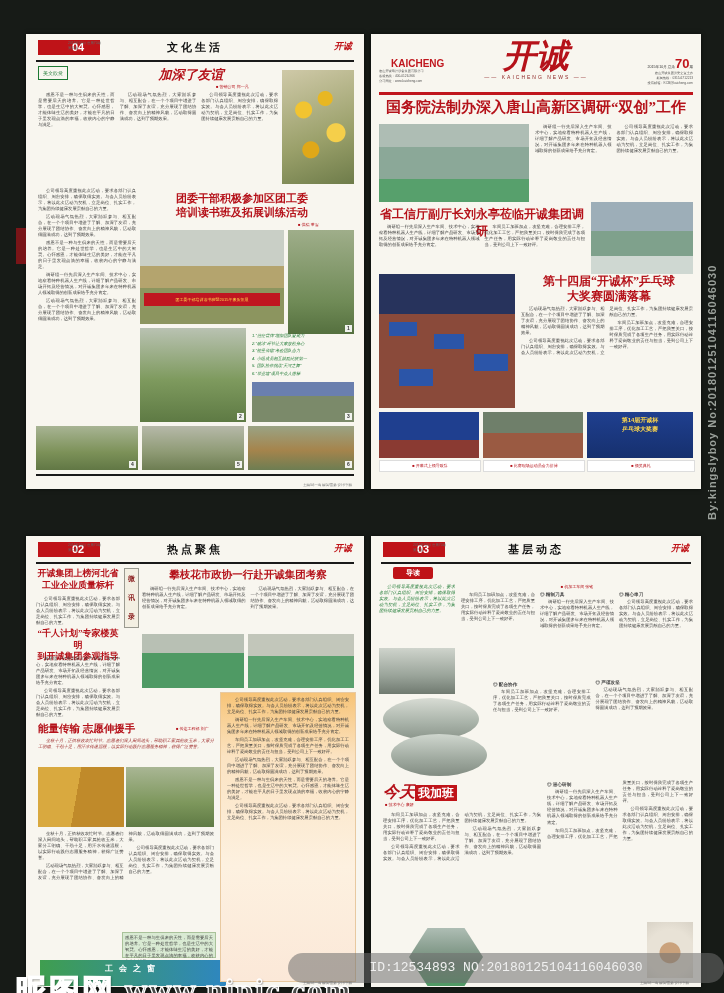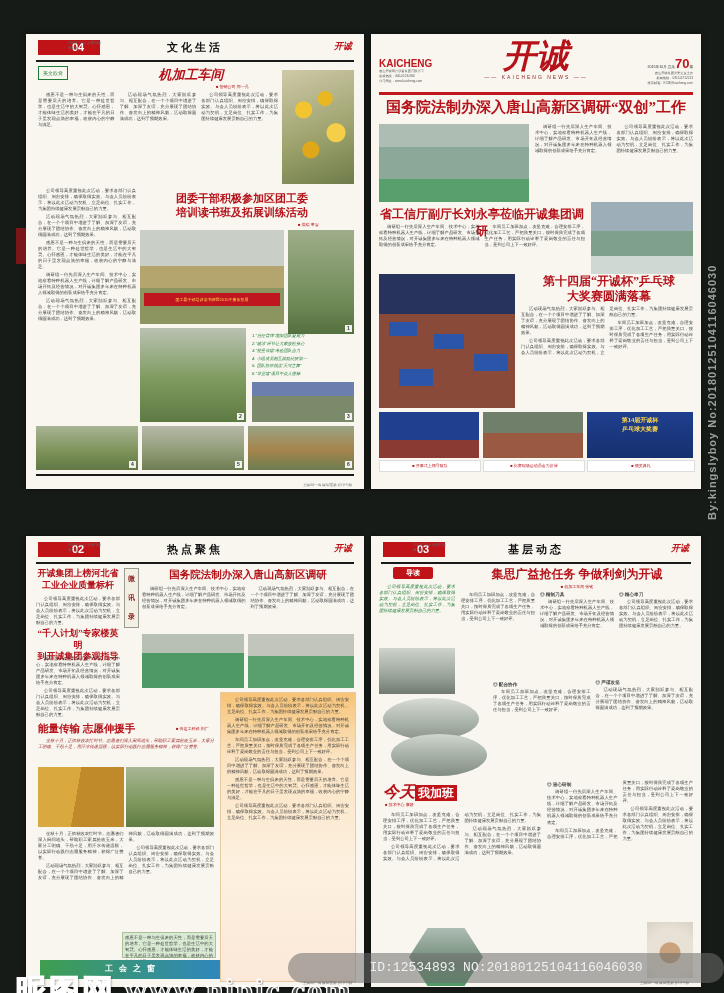--- a/index.html
+++ b/index.html
@@ -60,21 +60,21 @@
     <div class="pnum">04</div>
     <div class="pdate">
       <div>2015年10月 总第70期</div>
       <div>第四版</div>
     </div>
     <div class="psec">文化生活</div>
     <div class="plogo">开诚</div>
   </div>
 
   <div style="position:absolute;left:12px;top:32px;width:28px;height:12px;border:0.8px solid #1e7a34;color:#1e7a34;font-size:5px;text-align:center;line-height:12px;">美文欣赏</div>
-  <div class="callig" style="position:absolute;left:90px;top:32px;width:150px;font-size:13px;">机加工车间</div>
+  <div class="callig" style="position:absolute;left:90px;top:32px;width:150px;font-size:13px;">加深了友谊</div>
   <div class="byline" style="position:absolute;left:190px;top:50px;">■ 营销公司 郑一凡</div>
 
   <div class="tt c3" style="position:absolute;left:12px;top:58px;width:240px;height:92px;">
     <p>感恩不是一种与生俱来的天性，而是需要后天的培养。它是一种处世哲学，也是生活中的大智慧。心怀感恩，才能体味生活的美好，才能在平凡的日子里发现点滴的幸福，收获内心的宁静与满足。</p>
     <p>活动现场气氛热烈，大家踊跃参与、相互配合，在一个个项目中增进了了解、加深了友谊，充分展现了团结协作、奋发向上的精神风貌，活动取得圆满成功，达到了预期效果。</p>
     <p>公司领导高度重视此次活动，要求各部门认真组织、周密安排，确保取得实效。与会人员纷纷表示，将以此次活动为契机，立足岗位、扎实工作，为集团持续健康发展贡献自己的力量。</p>
   </div>
   <div class="ph" style="left:256px;top:36px;width:72px;height:114px;background:
        radial-gradient(circle at 30% 35%,#f2c430 8px,transparent 9px),
        radial-gradient(circle at 60% 25%,#e8b722 7px,transparent 8px),
@@ -125,21 +125,21 @@
   </div>
   <div class="ph" style="left:222px;top:392px;width:106px;height:44px;background:linear-gradient(180deg,#9aa384,#a5844c 55%,#6d7d52);">
     <div class="numbadge">6</div>
   </div>
   <div class="rule" style="top:440px;"></div>
   <div class="footer">主编/邱一鸣  编辑/雷扬  设计/李鹏</div>
 </div>
 
 <div class="page" style="left:371px;top:34px;width:330px;height:455px;">
   <div style="position:absolute;left:8px;top:24px;width:86px;">
-    <div style="color:#c0161d;font-weight:bold;font-size:10px;">KAICHENG</div>
+    <div style="color:#c0161d;font-weight:bold;font-size:10px;margin-left:12px;">KAICHENG</div>
     <div style="font-size:3.2px;color:#555;line-height:1.6;">
       <div>唐山开诚电控设备集团有限公司</div>
       <div>客服热线：400-0126-966</div>
       <div>公司网址：www.kaicheng.com</div>
     </div>
   </div>
   <div style="position:absolute;left:110px;top:4px;width:110px;text-align:center;">
     <div class="callig" style="font-size:33px;line-height:1.1;">开诚</div>
     <div style="color:#8a1f1f;font-size:5px;letter-spacing:2px;">—— KAICHENG NEWS ——</div>
   </div>
@@ -224,21 +224,21 @@
     <p>调研组一行先后深入生产车间、技术中心，实地察看特种机器人生产线，详细了解产品研发、市场开拓及经营情况，对开诚集团多年来在特种机器人领域取得的创新成果给予充分肯定。</p>
     <p>公司领导高度重视此次活动，要求各部门认真组织、周密安排，确保取得实效。与会人员纷纷表示，将以此次活动为契机，立足岗位、扎实工作，为集团持续健康发展贡献自己的力量。</p>
   </div>
 
   <div class="vlabel" style="left:98px;top:32px;width:13px;height:58px;">
     <span>微</span>
     <span>讯</span>
     <span>录</span>
   </div>
 
-  <div class="rh" style="position:absolute;left:116px;top:32px;width:212px;font-size:10.5px;">国务院法制办深入唐山高新区调研</div>
+  <div class="rh" style="position:absolute;left:116px;top:32px;width:212px;font-size:10.5px;">攀枝花市政协一行赴开诚集团考察</div>
   <div class="tt c2" style="position:absolute;left:116px;top:50px;width:212px;height:44px;">
     <p>调研组一行先后深入生产车间、技术中心，实地察看特种机器人生产线，详细了解产品研发、市场开拓及经营情况，对开诚集团多年来在特种机器人领域取得的创新成果给予充分肯定。</p>
     <p>活动现场气氛热烈，大家踊跃参与、相互配合，在一个个项目中增进了了解、加深了友谊，充分展现了团结协作、奋发向上的精神风貌，活动取得圆满成功，达到了预期效果。</p>
   </div>
   <div class="ph" style="left:116px;top:98px;width:102px;height:54px;background:linear-gradient(180deg,#b8c0b4 0 35%,#4f9a64 35% 100%);"></div>
   <div class="ph" style="left:222px;top:98px;width:106px;height:54px;background:linear-gradient(180deg,#c2c6ba 0 40%,#5aa06e 40% 100%);"></div>
 
   <div class="rh" style="position:absolute;left:12px;top:186px;width:150px;font-size:10.5px;text-align:left;">能量传输 志愿伸援手</div>
   <div class="byline" style="position:absolute;left:150px;top:190px;">■ 传达工程部 刘广</div>
   <div class="tt" style="position:absolute;left:12px;top:202px;width:176px;height:26px;color:#a03030;font-style:italic;">
@@ -247,21 +247,21 @@
   <div class="ph" style="left:12px;top:231px;width:86px;height:60px;background:linear-gradient(100deg,#d9a93f 0 45%,#c08a2a 45% 100%);"></div>
   <div class="ph" style="left:100px;top:231px;width:88px;height:60px;background:linear-gradient(180deg,#a9b694,#7d975c 60%,#5f7a44);"></div>
   <div class="tt c2" style="position:absolute;left:12px;top:295px;width:176px;height:124px;">
     <p>金秋十月，正值秋收农忙时节。志愿者们深入田间地头，帮助职工家属抢收玉米，大家分工明确、干劲十足，用汗水传递温暖，以实际行动践行志愿服务精神，获得广泛赞誉。</p>
     <p>活动现场气氛热烈，大家踊跃参与、相互配合，在一个个项目中增进了了解、加深了友谊，充分展现了团结协作、奋发向上的精神风貌，活动取得圆满成功，达到了预期效果。</p>
     <p>公司领导高度重视此次活动，要求各部门认真组织、周密安排，确保取得实效。与会人员纷纷表示，将以此次活动为契机，立足岗位、扎实工作，为集团持续健康发展贡献自己的力量。</p>
   </div>
   <div style="position:absolute;left:96px;top:396px;width:92px;height:24px;background:#d9ead3;border:0.5px solid #a9c29a;">
     <div class="tt" style="padding:2px;">感恩不是一种与生俱来的天性，而是需要后天的培养。它是一种处世哲学，也是生活中的大智慧。心怀感恩，才能体味生活的美好，才能在平凡的日子里发现点滴的幸福，收获内心的宁静与满足。</div>
   </div>
-  <div style="position:absolute;left:14px;top:424px;width:186px;height:19px;background:linear-gradient(90deg,#3f9e4f,#2e86c1);color:#fff;font-weight:bold;font-size:8px;letter-spacing:6px;text-align:center;line-height:17px;">工会之窗</div>
+  <div style="position:absolute;left:14px;top:424px;width:186px;height:26px;background:linear-gradient(90deg,#3f9e4f,#2e86c1);color:#fff;font-weight:bold;font-size:8px;letter-spacing:6px;text-align:center;line-height:17px;">工会之窗</div>
 
   <div style="position:absolute;left:194px;top:156px;width:134px;height:288px;background:linear-gradient(180deg,#f7c477,#fbe3c2 22%,#fdf1e0 60%,#fbe8d8);border:0.5px solid #e8c9a0;">
     <div class="tt" style="margin:4px 6px 0 6px;height:242px;">
       <p>公司领导高度重视此次活动，要求各部门认真组织、周密安排，确保取得实效。与会人员纷纷表示，将以此次活动为契机，立足岗位、扎实工作，为集团持续健康发展贡献自己的力量。</p>
       <p>调研组一行先后深入生产车间、技术中心，实地察看特种机器人生产线，详细了解产品研发、市场开拓及经营情况，对开诚集团多年来在特种机器人领域取得的创新成果给予充分肯定。</p>
       <p>车间员工加班加点，攻坚克难，合理安排工序，优化加工工艺，严把质量关口，按时保质完成了各项生产任务，用实际行动诠释了爱岗敬业的责任与担当，受到公司上下一致好评。</p>
       <p>活动现场气氛热烈，大家踊跃参与、相互配合，在一个个项目中增进了了解、加深了友谊，充分展现了团结协作、奋发向上的精神风貌，活动取得圆满成功，达到了预期效果。</p>
       <p>感恩不是一种与生俱来的天性，而是需要后天的培养。它是一种处世哲学，也是生活中的大智慧。心怀感恩，才能体味生活的美好，才能在平凡的日子里发现点滴的幸福，收获内心的宁静与满足。</p>
       <p>公司领导高度重视此次活动，要求各部门认真组织、周密安排，确保取得实效。与会人员纷纷表示，将以此次活动为契机，立足岗位、扎实工作，为集团持续健康发展贡献自己的力量。</p>
     </div>
@@ -281,21 +281,20 @@
   </div>
 
   <div style="position:absolute;left:22px;top:31px;width:40px;height:12px;background:#bf1318;color:#fff;font-size:7px;font-weight:bold;text-align:center;line-height:12px;border-radius:2px;">导读</div>
   <div class="tt" style="position:absolute;left:8px;top:48px;width:76px;height:62px;color:#1e7a34;font-style:italic;">
     <p>公司领导高度重视此次活动，要求各部门认真组织、周密安排，确保取得实效。与会人员纷纷表示，将以此次活动为契机，立足岗位、扎实工作，为集团持续健康发展贡献自己的力量。</p>
   </div>
   <div class="ph" style="left:8px;top:112px;width:76px;height:46px;background:linear-gradient(180deg,#cfd4cc,#9aa49a 60%,#707a70);"></div>
   <div class="ph" style="left:12px;top:162px;width:96px;height:42px;border-radius:50%;background:linear-gradient(180deg,#d8dcd4,#a8b2a8 60%,#8a948a);"></div>
   <div class="ph" style="left:20px;top:198px;width:96px;height:42px;border-radius:50%;background:linear-gradient(180deg,#cfd6ce,#9fa99f 60%,#828c82);"></div>
 
-  <div class="rh" style="position:absolute;left:90px;top:30px;width:232px;font-size:12px;">集思广益抢任务  争做利剑为开诚</div>
   <div class="byline" style="position:absolute;left:90px;top:48px;width:232px;text-align:center;">■ 机加工车间 张铭</div>
   <div class="tt c3" style="position:absolute;left:90px;top:56px;width:232px;height:84px;">
     <p>车间员工加班加点，攻坚克难，合理安排工序，优化加工工艺，严把质量关口，按时保质完成了各项生产任务，用实际行动诠释了爱岗敬业的责任与担当，受到公司上下一致好评。</p>
     <div class="sub">◎ 精制刀具</div>
     <p>调研组一行先后深入生产车间、技术中心，实地察看特种机器人生产线，详细了解产品研发、市场开拓及经营情况，对开诚集团多年来在特种机器人领域取得的创新成果给予充分肯定。</p>
     <div class="sub">◎ 精心串刀</div>
     <p>公司领导高度重视此次活动，要求各部门认真组织、周密安排，确保取得实效。与会人员纷纷表示，将以此次活动为契机，立足岗位、扎实工作，为集团持续健康发展贡献自己的力量。</p>
   </div>
   <div class="tt c2" style="position:absolute;left:122px;top:144px;width:200px;height:96px;">
     <div class="sub">◎ 配合协作</div>

